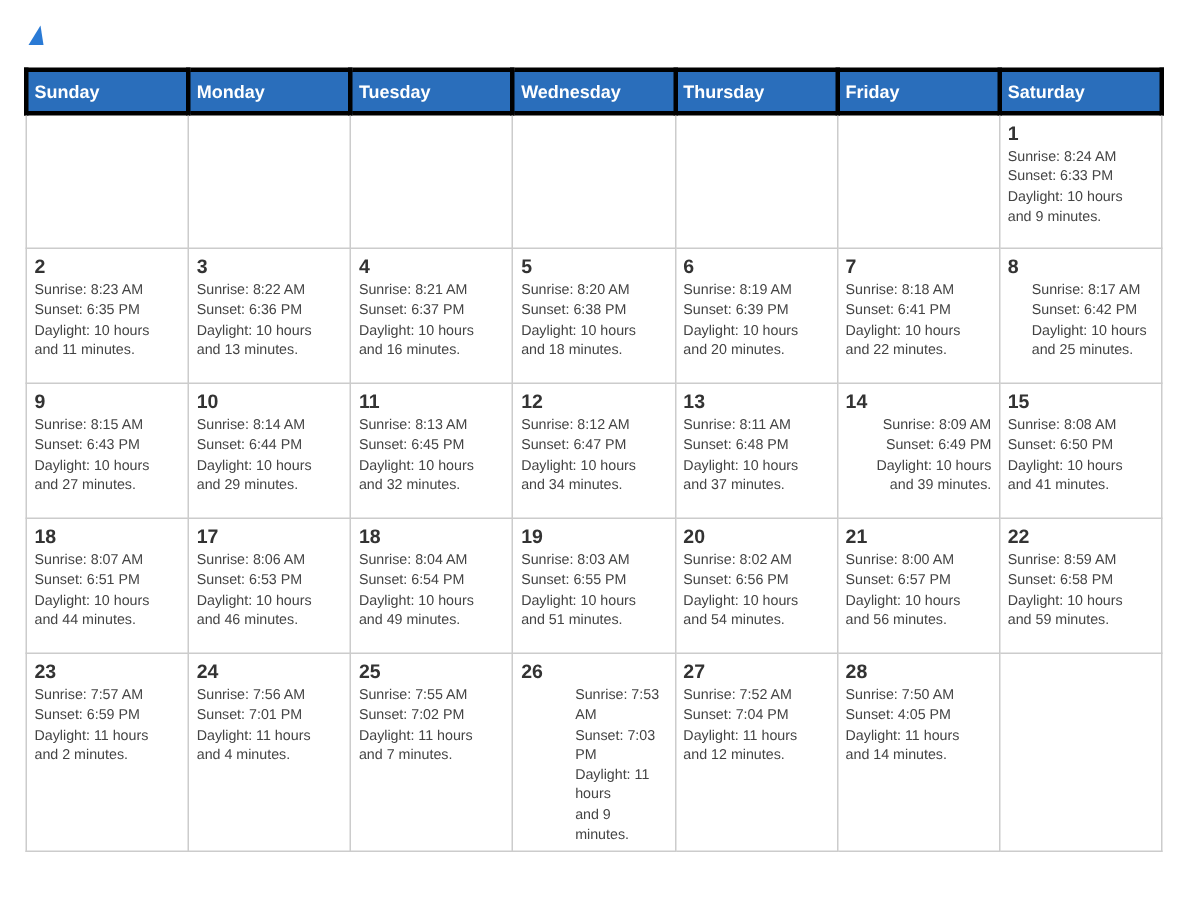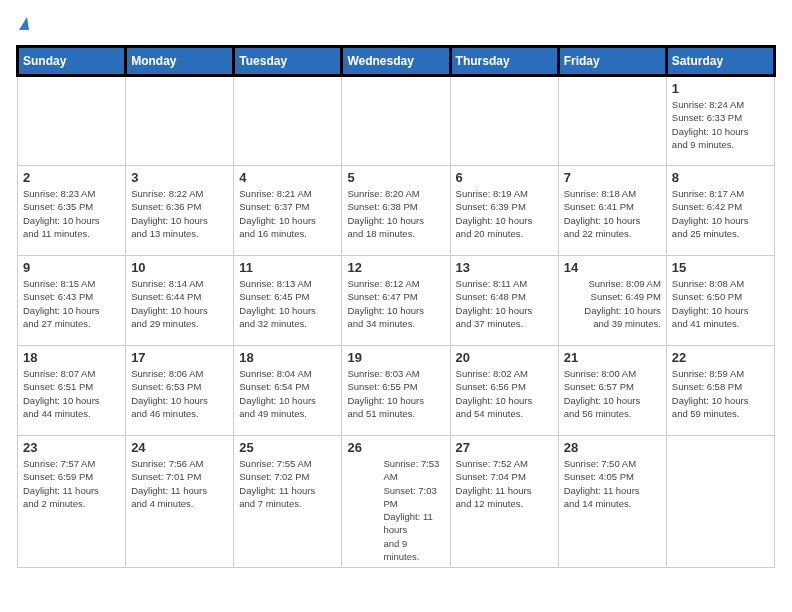--- a/index.html
+++ b/index.html
@@ -186,21 +186,21 @@
         </td>
         <td>
           <span class="day-num">7</span>
           <div class="day-info" style="white-space: pre-line;">Sunrise: 8:18 AM
 Sunset: 6:41 PM
 Daylight: 10 hours
 and 22 minutes.</div>
         </td>
         <td>
           <span class="day-num">8</span>
-          <div class="day-info" style="white-space: pre-line;">Sunrise: 8:17 AM
+          <div class="day-info" style="white-space: pre-line; margin-left: 16px;">Sunrise: 8:17 AM
 Sunset: 6:42 PM
 Daylight: 10 hours
 and 25 minutes.</div>
         </td>
       </tr>
       <tr>
         <td>
           <span class="day-num">9</span>
           <div class="day-info" style="white-space: pre-line;">Sunrise: 8:15 AM
 Sunset: 6:43 PM

